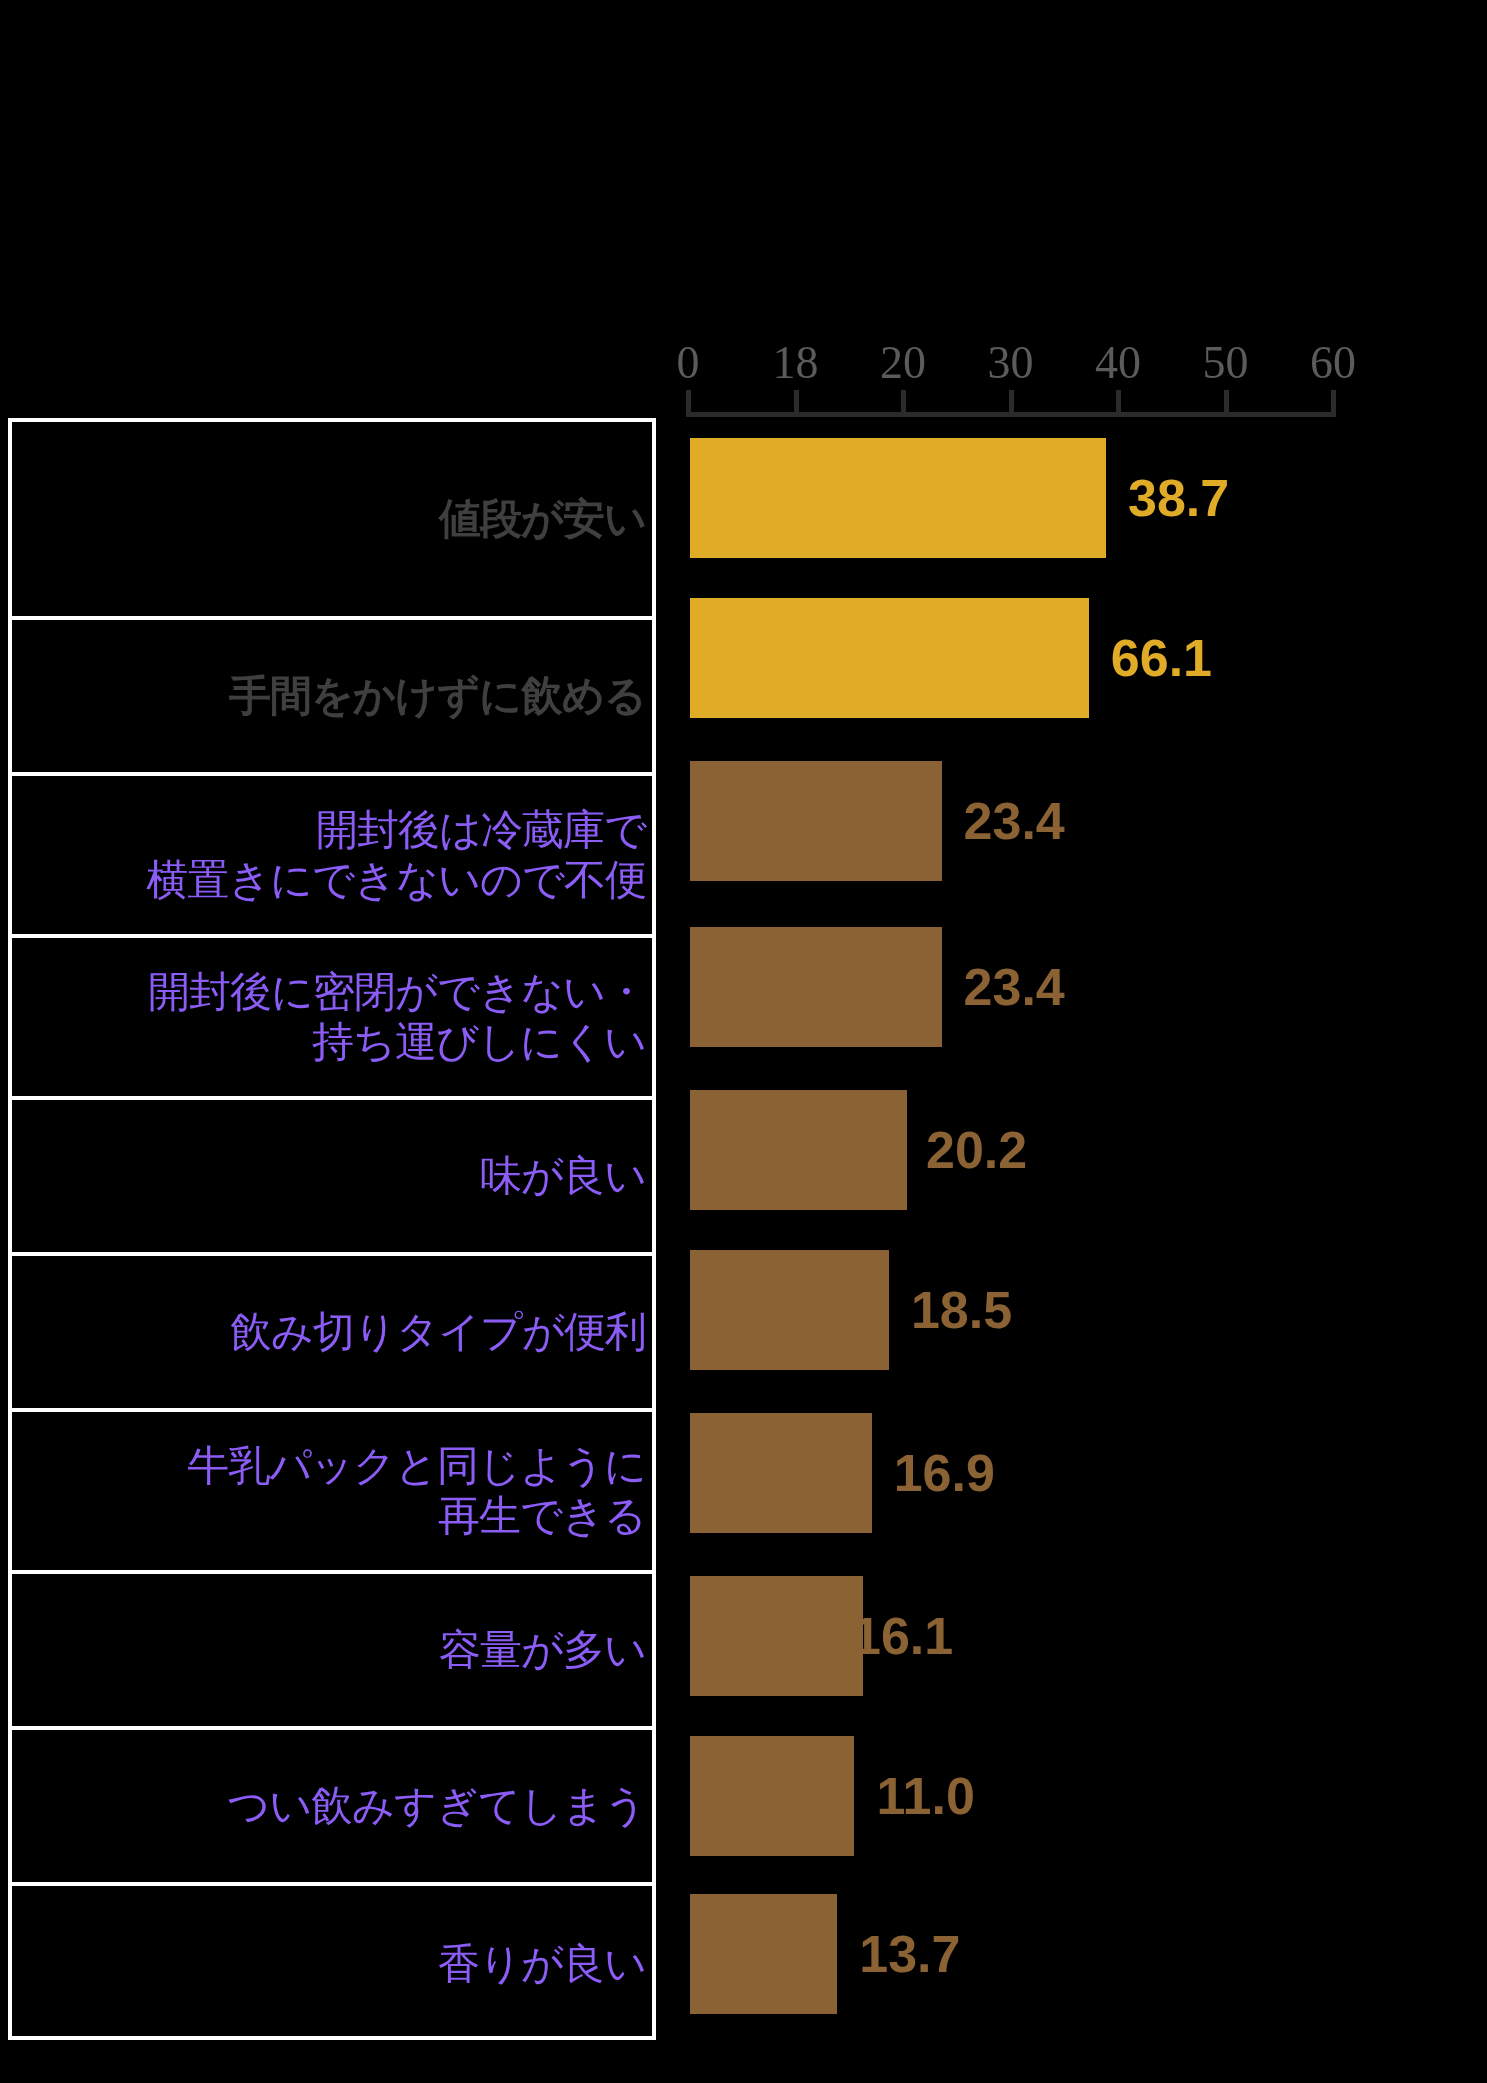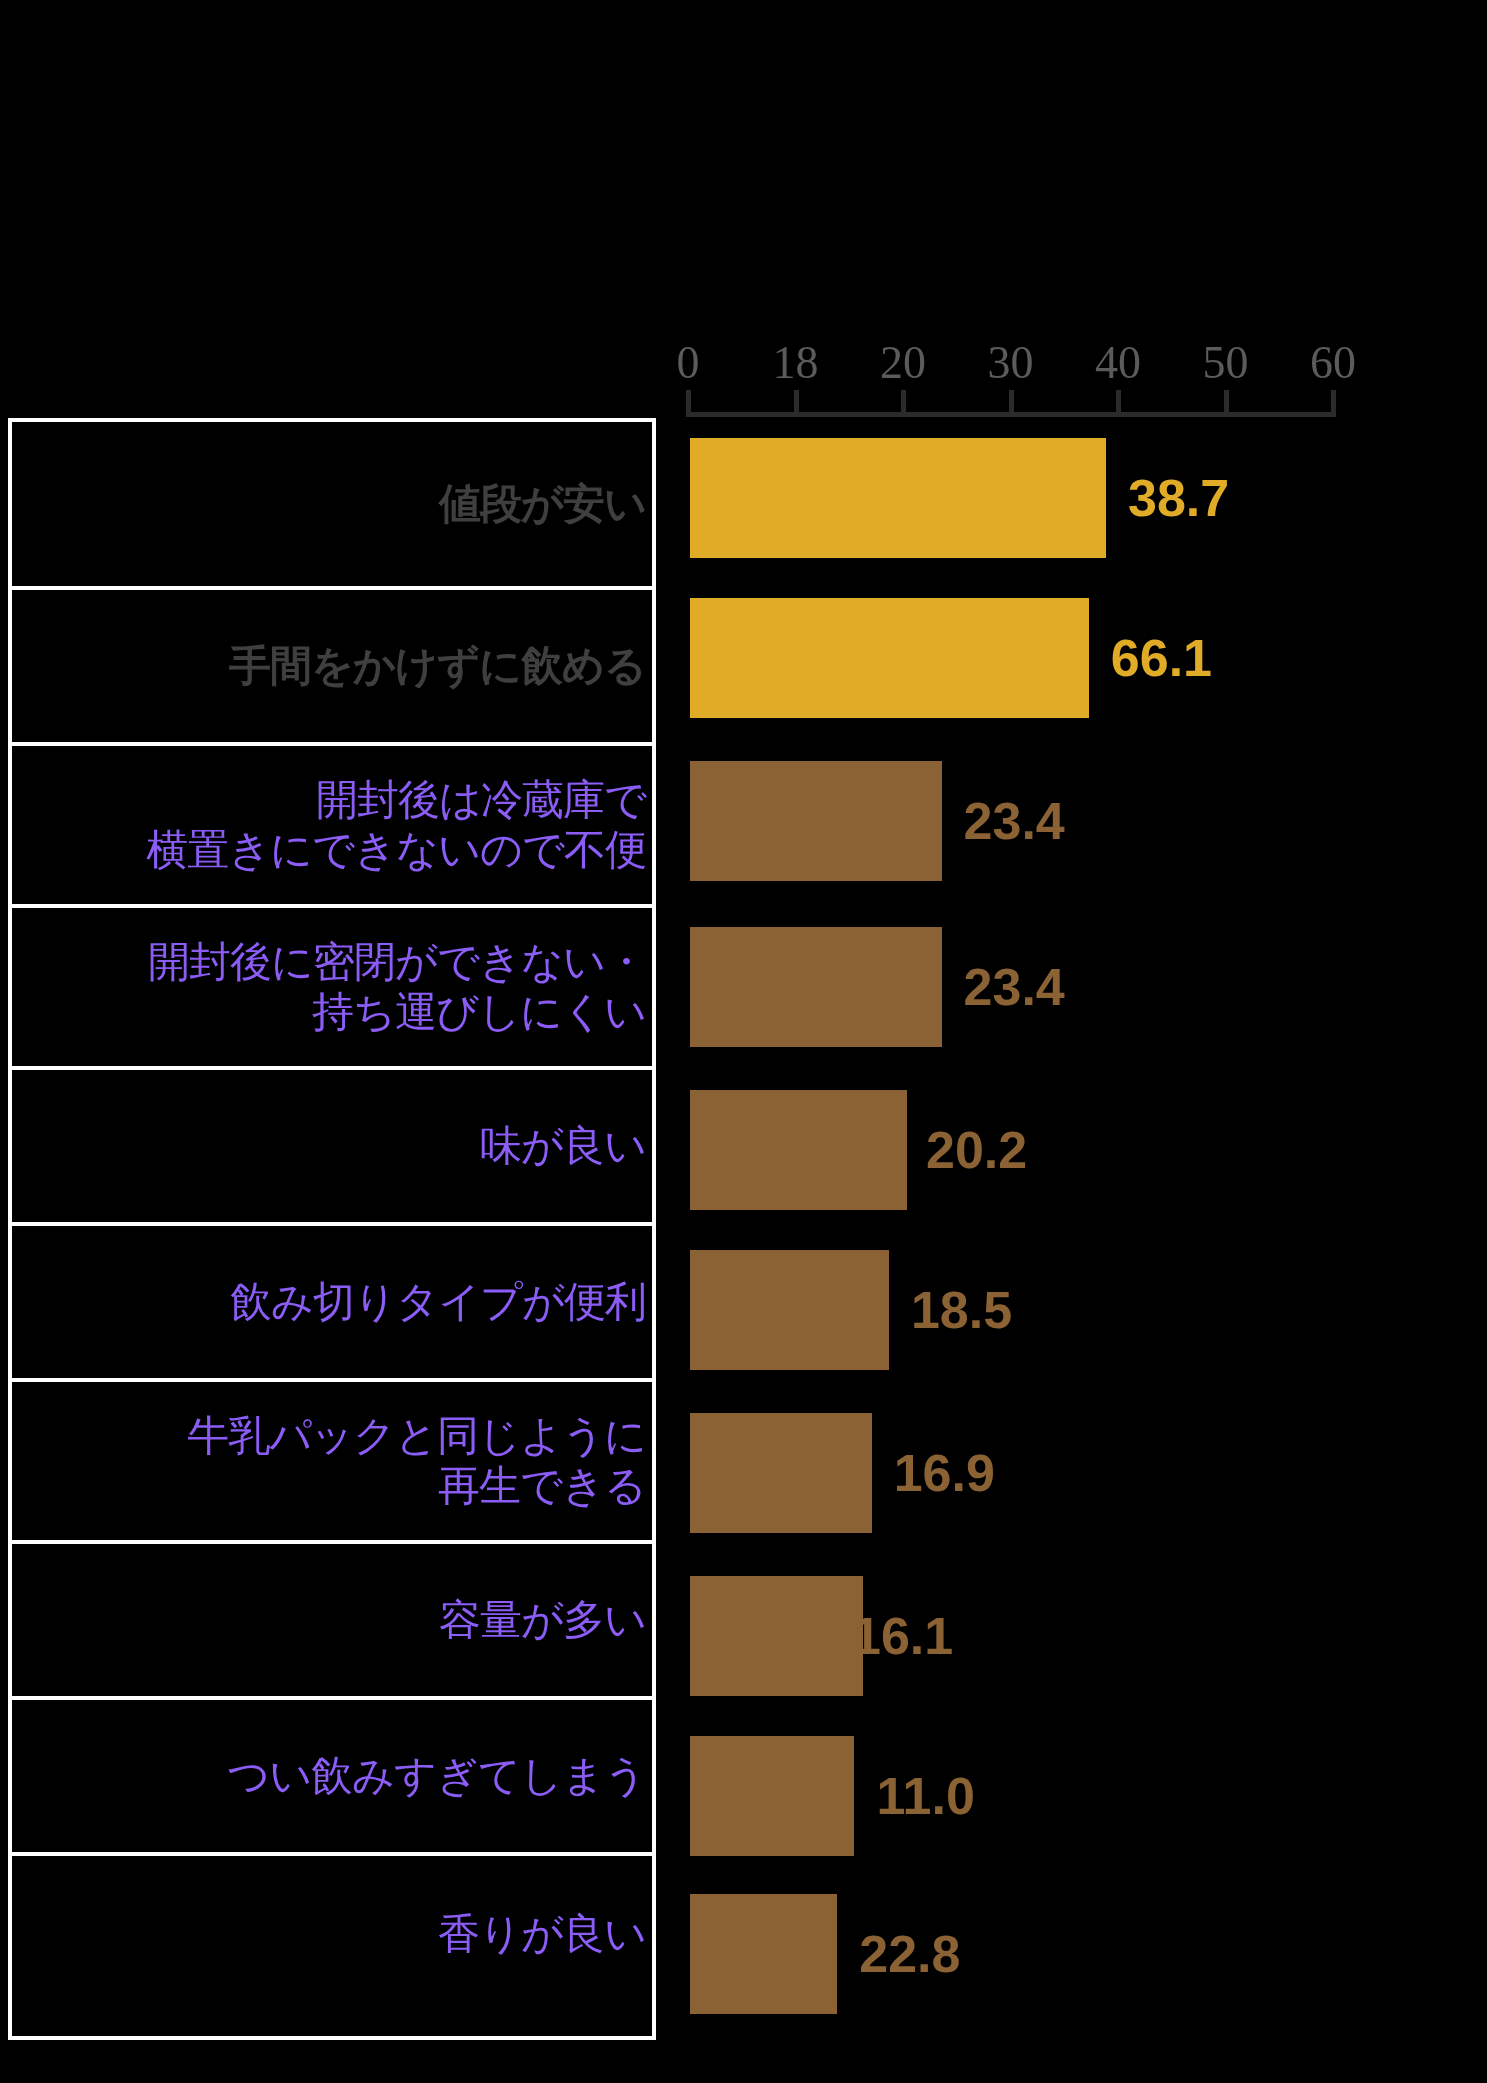--- a/index.html
+++ b/index.html
@@ -57,21 +57,21 @@
       <div class="axis-tick" style="left: 688px;"></div>
       <div class="axis-tick" style="left: 795.5px;"></div>
       <div class="axis-tick" style="left: 903px;"></div>
       <div class="axis-tick" style="left: 1010.5px;"></div>
       <div class="axis-tick" style="left: 1118px;"></div>
       <div class="axis-tick" style="left: 1225.5px;"></div>
       <div class="axis-tick" style="left: 1333px;"></div>
     </div>
 
   <div class="label-box" id="label-box">
-      <div class="label-row" style="height: 168px;">
+      <div class="label-row" style="height: 198px;">
         <div class="label-text bold">値段が安い</div>
       </div>
       <div class="label-row" style="height: 155.929px;">
         <div class="label-text bold">手間をかけずに飲める</div>
       </div>
       <div class="label-row" style="height: 162.166px;">
         <div class="label-text">開封後は冷蔵庫で
 横置きにできないので不便</div>
       </div>
       <div class="label-row" style="height: 162.166px;">
@@ -131,17 +131,17 @@
       <div class="bar-row" style="height: 159.929px;">
         <div class="bar" style="width: 173.075px; background: rgb(139, 98, 52);"></div>
         <div class="bar-value" style="left: 852px; color: rgb(139, 98, 52);">16.1</div>
       </div>
       <div class="bar-row" style="height: 159.929px;">
         <div class="bar" style="width: 164.475px; background: rgb(139, 98, 52);"></div>
         <div class="bar-value" style="left: 876.475px; color: rgb(139, 98, 52);">11.0</div>
       </div>
       <div class="bar-row" style="height: 155.929px;">
         <div class="bar" style="width: 147.275px; background: rgb(139, 98, 52);"></div>
-        <div class="bar-value" style="left: 859.275px; color: rgb(139, 98, 52);">22.8</div>
+        <div class="bar-value" style="left: 859.275px; color: rgb(139, 98, 52);">13.7</div>
       </div>
     </div>
 
 </div>
 
 </body></html>

